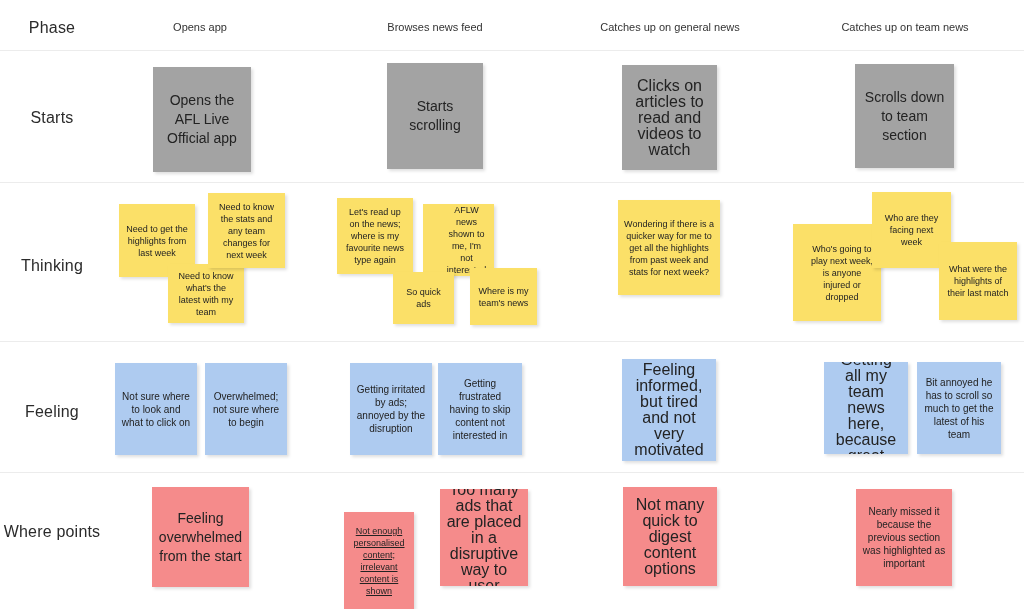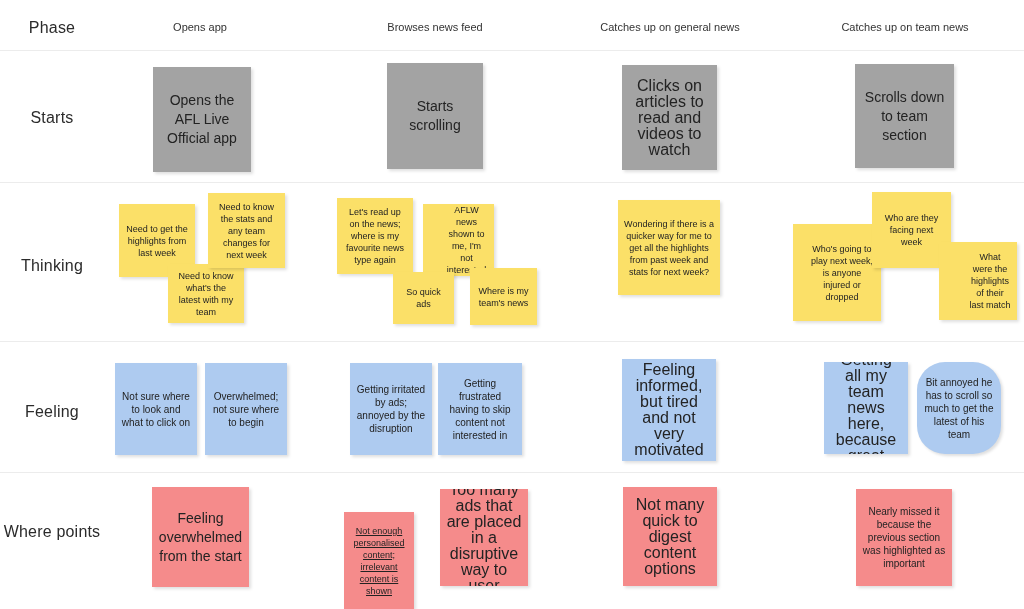--- a/index.html
+++ b/index.html
@@ -137,21 +137,21 @@
   <div class="note yellow t-xs" style="left:618px; top:200px; width:102px; height:95px;">
     <span>Wondering if there is a quicker way for me to get all the highlights from past week and stats for next week?</span>
   </div>
 
   <div class="note yellow t-xs" style="left:793px; top:224px; width:88px; height:97px;padding-left:16px;">
     <span>Who's going to play next week, is anyone injured or dropped</span>
   </div>
   <div class="note yellow t-xs" style="left:872px; top:192px; width:79px; height:76px;">
     <span>Who are they facing next week</span>
   </div>
-  <div class="note yellow t-xs" style="left:939px; top:242px; width:78px; height:78px;padding-left:30px;">
+  <div class="note yellow t-xs" style="left:939px; top:242px; width:78px; height:78px;">
     <span>What were the highlights of their last match</span>
   </div>
 
   <div class="note blue t-sm" style="left:115px; top:363px; width:82px; height:92px;">
     <span>Not sure where to look and what to click on</span>
   </div>
   <div class="note blue t-sm" style="left:205px; top:363px; width:82px; height:92px;">
     <span>Overwhelmed; not sure where to begin</span>
   </div>
   <div class="note blue t-sm" style="left:350px; top:363px; width:82px; height:92px;">
@@ -159,21 +159,21 @@
   </div>
   <div class="note blue t-sm" style="left:438px; top:363px; width:84px; height:92px;">
     <span>Getting frustrated having to skip content not interested in</span>
   </div>
   <div class="note blue t-md" style="left:622px; top:359px; width:94px; height:102px;">
     <span>Feeling informed, but tired and not very motivated</span>
   </div>
   <div class="note blue t-md" style="left:824px; top:362px; width:84px; height:92px;">
     <span>Getting all my team news here, because great</span>
   </div>
-  <div class="note blue t-sm" style="left:917px; top:362px; width:84px; height:92px;border-radius:28px;">
+  <div class="note blue t-sm" style="left:917px; top:362px; width:84px; height:92px;">
     <span>Bit annoyed he has to scroll so much to get the latest of his team</span>
   </div>
 
   <div class="note red t-lg" style="left:152px; top:487px; width:97px; height:100px;">
     <span>Feeling overwhelmed from the start</span>
   </div>
   <div class="note red t-xs" style="left:344px; top:512px; width:70px; height:97px;text-decoration:underline;">
     <span>Not enough personalised content; irrelevant content is shown</span>
   </div>
   <div class="note red t-md" style="left:440px; top:489px; width:88px; height:97px;">

